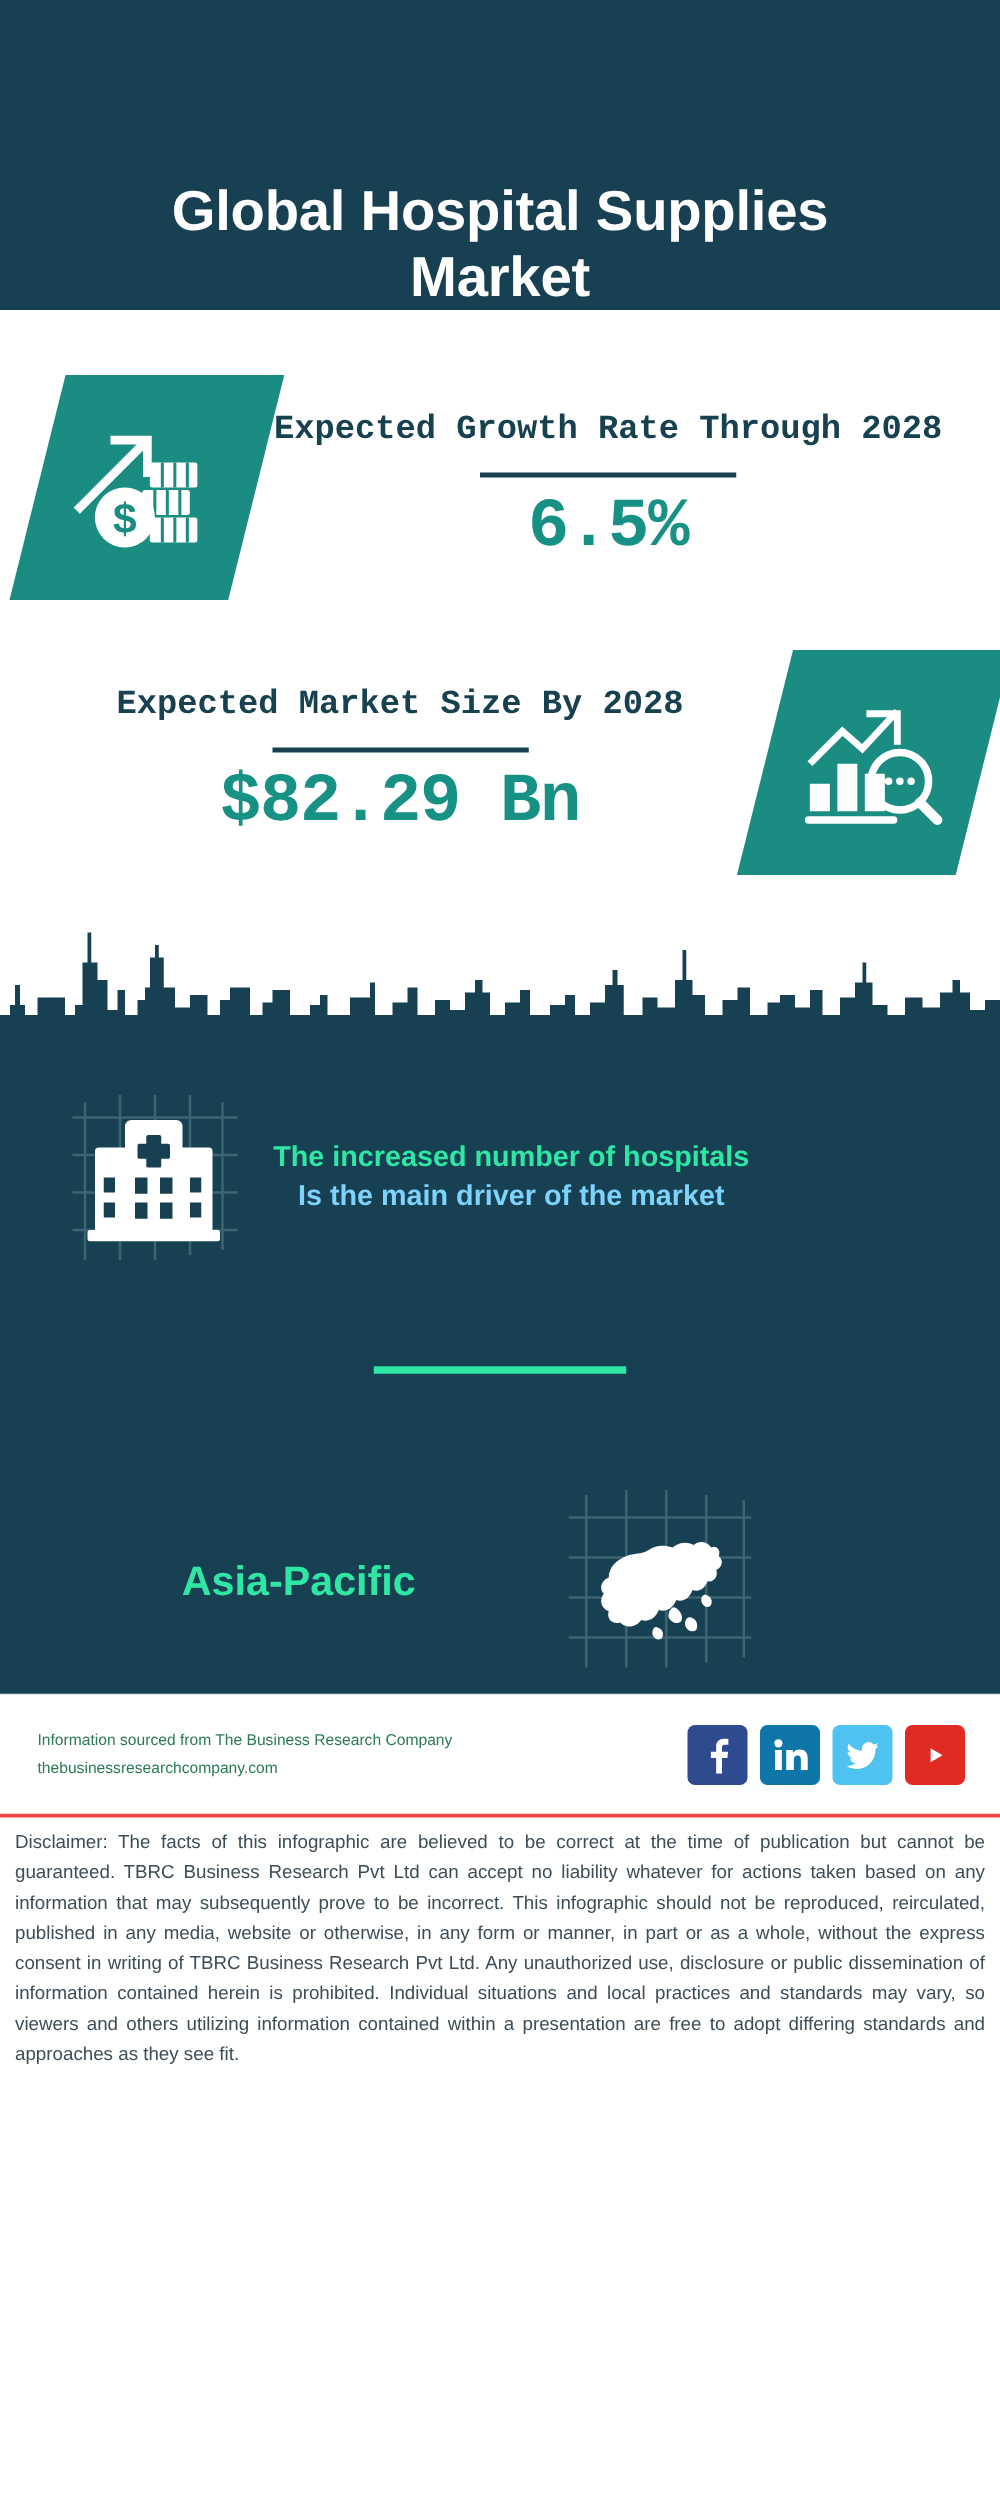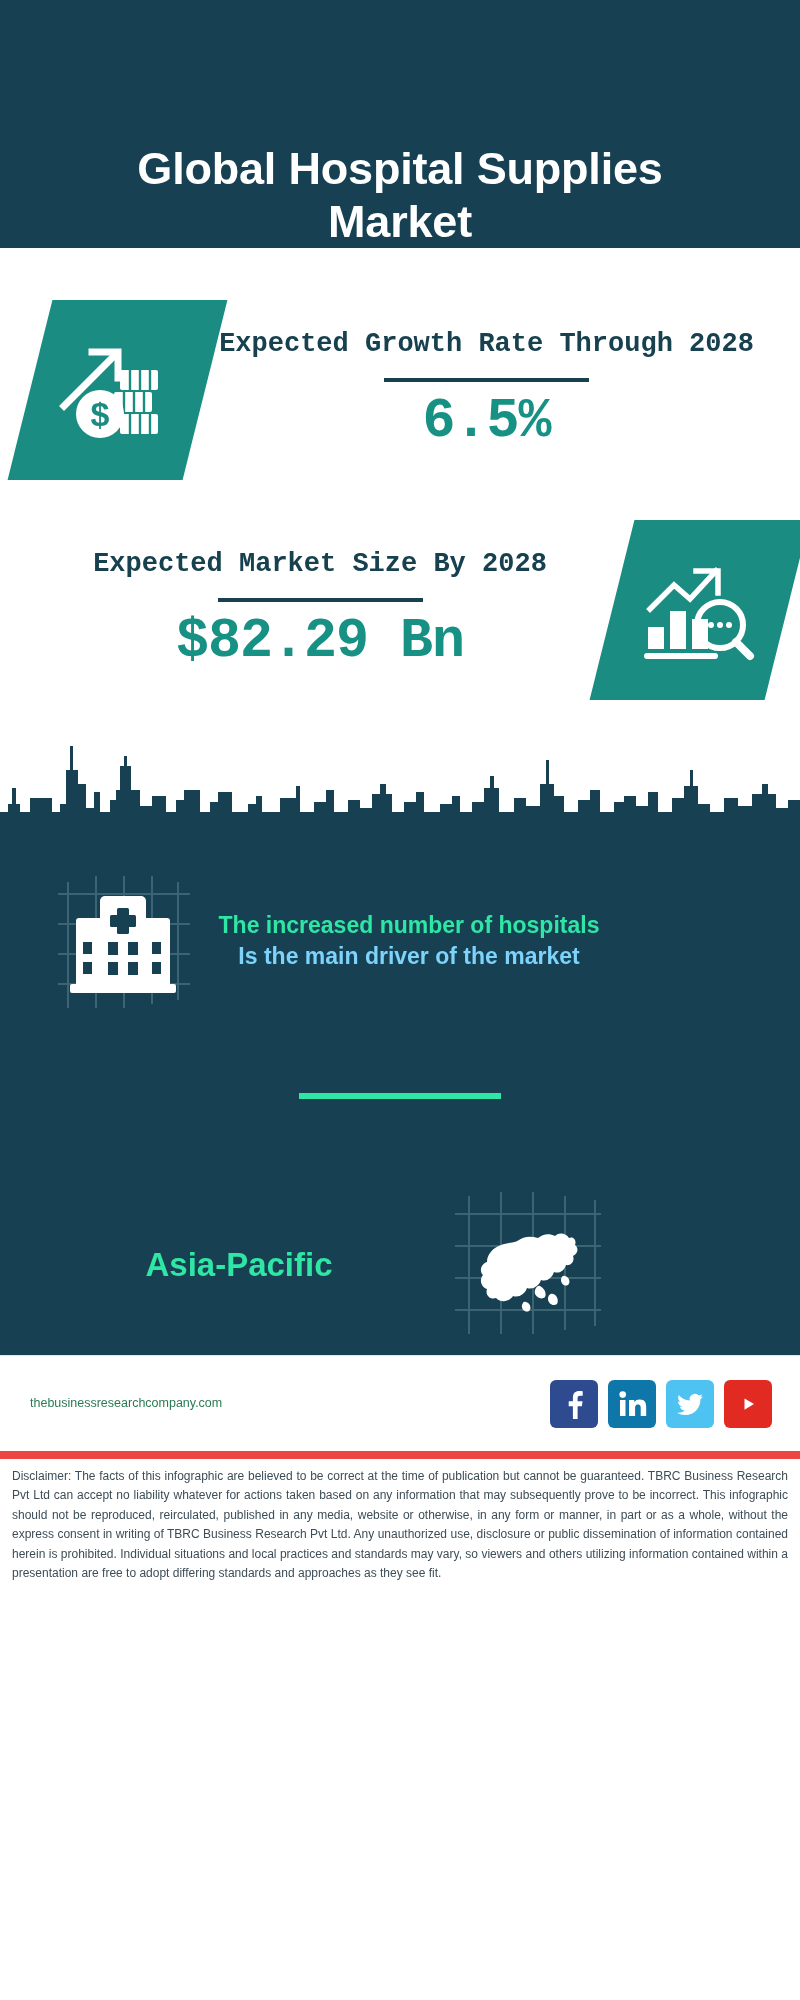--- a/index.html
+++ b/index.html
@@ -203,23 +203,23 @@
   }
   .s-fb { background: #2d4b8e; }
   .s-li { background: #0e76a8; }
   .s-tw { background: #4ec2f0; }
   .s-yt { background: #e02a22; }
 
   .disclaimer {
     width: 800px;
     box-sizing: border-box;
     padding: 8px 12px 10px 12px;
-    border-top: 8px solid #ef4444;
+    border-top: 3px solid #ef4444;
     color: #3d4d57;
-    font-size: 12px;
+    font-size: 15px;
     line-height: 1.62;
     text-align: justify;
     background: #ffffff;
   }
 </style>
 </head>
 <body>
 
 <div class="header">
   <div class="header-title">Global Hospital Supplies Market</div>
@@ -365,20 +365,21 @@
             <path d="M12 120 L158 120"></path>
         </g>
         <path fill="#ffffff" d="M44 72 C44 64 50 58 58 55 C64 52 70 54 76 50 C82 46 88 46 95 48 C100 44 106 43 112 46 C116 42 123 43 126 48 C130 46 134 50 132 55 C136 58 135 64 130 66 C132 71 128 76 123 75 C121 81 116 84 111 82 C109 88 104 92 98 90 C96 96 90 100 84 98 C82 104 76 108 70 106 C66 112 58 113 53 108 C47 110 42 105 44 99 C38 97 36 90 40 85 C36 81 38 74 44 72 Z M97 96 C101 98 104 103 102 107 C99 110 94 108 92 104 C91 100 94 95 97 96 Z M110 104 C114 105 116 110 114 114 C110 117 105 113 105 109 C105 106 107 103 110 104 Z M122 86 C126 87 128 92 125 95 C121 97 118 93 118 90 C118 87 120 85 122 86 Z M83 112 C87 113 89 118 86 121 C82 123 78 119 79 115 C80 112 81 111 83 112 Z"></path>
       </svg>
     </div>
   </div>
 </div>
 
 <div class="footer-bar">
   <div class="source-text">
+    <span class="source-line">Information sourced from The Business Research Company</span>
     <span class="source-line">thebusinessresearchcompany.com</span>
   </div>
   <div class="socials">
     <a class="social s-fb">
       <svg width="30" height="30" viewBox="0 0 30 30">
           <path fill="#ffffff" d="M18.6 30V17.3h4.3l.6-5h-4.9V9.1c0-1.4.4-2.4 2.5-2.4h2.6V2.2C23.3 2.1 21.8 2 20.1 2c-3.7 0-6.2 2.2-6.2 6.4v3.9h-4.2v5h4.2V30z"></path>
         </svg>
     </a>
     <a class="social s-li">
       <svg width="30" height="30" viewBox="0 0 30 30">

